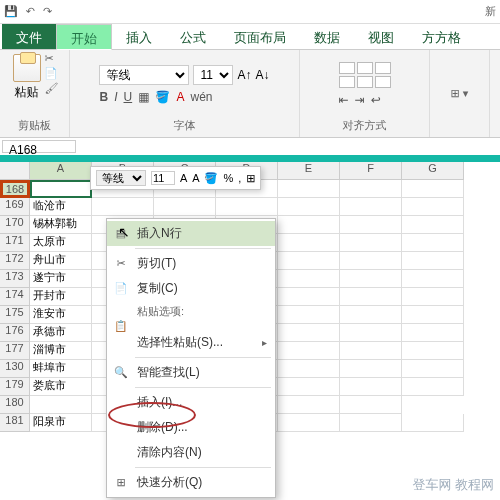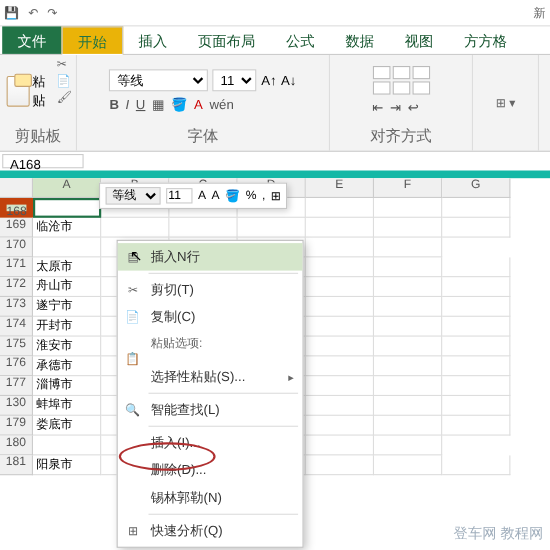--- a/index.html
+++ b/index.html
@@ -2,47 +2,47 @@
 <html><head>
 <meta charset="utf-8">
 <style>
 *{box-sizing:border-box;margin:0;padding:0;font-family:"Microsoft YaHei",sans-serif}
 body{width:500px;height:500px;background:#fff;overflow:hidden;font-size:12px;position:relative}
 .qat{height:24px;background:#fff;border-bottom:1px solid #ddd;display:flex;align-items:center;padding:0 4px;gap:8px}
 .qat span{color:#666;font-size:11px}
 .ribbon-tabs{height:26px;display:flex;border-bottom:1px solid #ccc;padding-left:2px}
 .tab{padding:5px 14px;font-size:13px;color:#14532d;cursor:pointer}
 .tab.file{background:#217346;color:#fff}
-.tab.active{background:#eab308;border:1px solid #ccc;border-bottom:1px solid #fff;color:#217346;margin-bottom:-1px}
+.tab.active{background:#86efac;border:1px solid #ccc;border-bottom:1px solid #fff;color:#217346;margin-bottom:-1px}
 .ribbon{height:88px;background:#f3f3f3;border-bottom:1px solid #ccc;display:flex}
 .group{border-right:1px solid #ddd;padding:2px 6px;display:flex;flex-direction:column;align-items:center;justify-content:space-between}
-.group-label{font-size:14px;color:#666;padding:2px 0}
+.group-label{font-size:11px;color:#666;padding:2px 0}
 .group-content{flex:1;display:flex;flex-direction:column;justify-content:center;gap:2px}
-.paste-btn{display:flex;align-items:center;gap:2px;padding:2px}
+.paste-btn{display:flex;flex-direction:column;align-items:center;gap:2px;padding:2px}
 .paste-icon{width:28px;height:28px;background:linear-gradient(#fff,#eee);border:1px solid #c7a36f;border-radius:2px;position:relative}
 .paste-icon::after{content:"";position:absolute;width:14px;height:10px;background:#ffe8a0;border:1px solid #c7a36f;top:-3px;left:6px;border-radius:2px}
 .clip-icons{display:flex;flex-direction:column;gap:2px;font-size:11px;color:#666}
 .font-sel{display:flex;gap:4px;align-items:center}
 .font-sel select,.font-sel input{border:1px solid #ccc;font-size:12px;padding:1px 2px;background:#fff}
 .btnrow{display:flex;gap:6px;margin-top:3px;color:#555;font-size:12px}
 .btnrow span{cursor:pointer}
 .align-box{display:grid;grid-template-columns:repeat(3,16px);gap:2px}
 .align-box span{border:1px solid #bbb;height:12px;background:#fff}
 .formula-bar{height:24px;display:flex;border-bottom:7px solid #14b8a6}
 .namebox{width:74px;border:1px solid #ccc;padding:2px 6px;margin:2px;background:#fff}
 .mini-toolbar{position:absolute;left:90px;top:166px;background:#fff;border:1px solid #c6c6c6;box-shadow:2px 2px 6px rgba(0,0,0,0.2);padding:3px 5px;display:flex;gap:5px;align-items:center;font-size:11px;z-index:20}
 .mini-toolbar select,.mini-toolbar input{border:1px solid #ccc;font-size:11px;padding:0 1px}
 .grid{display:flex;height:320px;position:relative}
 .colhdrs{display:flex}
 .hdr{background:#f0f0f0;border:1px solid #ccc;border-top:none;border-left:none;text-align:center;font-size:11px;color:#555}
 .colhdr{width:62px;height:18px}
 .colhdr.first{width:30px}
 .colhdr.sel{background:#d3e5c8}
 .rowhdr{width:30px;height:18px}
-.rowhdr.sel{border:6px solid #c2410c;background:#d3e5c8}
+.rowhdr.sel{border:3px solid #c2410c;background:#d3e5c8}
 .row{display:flex}
 .cell{width:62px;height:18px;border:1px solid #ddd;border-top:none;border-left:none;padding:0 3px;font-size:11px;overflow:hidden;white-space:nowrap}
 .sel-cell{position:absolute;left:30px;top:18px;width:62px;height:18px;border:2px solid #217346;pointer-events:none;z-index:5}
 .context-menu{position:absolute;left:106px;top:218px;width:170px;background:#fff;border:1px solid #bebebe;box-shadow:3px 3px 8px rgba(0,0,0,0.25);z-index:30;padding:2px 0}
 .menu-item{display:flex;align-items:center;padding:4px 8px 4px 30px;font-size:12px;color:#333;position:relative;cursor:pointer}
 .menu-item.highlighted{background:#d5e6cb}
 .menu-icon{position:absolute;left:6px;width:16px;text-align:center;color:#666;font-size:11px}
 .menu-sep{height:1px;background:#ddd;margin:2px 4px 2px 28px}
 .menu-header{padding:3px 8px 3px 30px;font-size:11px;color:#666}
 .menu-sub::after{content:"▸";position:absolute;right:8px;color:#666;font-size:10px}
@@ -58,22 +58,22 @@
   <span>↶</span>
   <span>↷</span>
   <span style="flex:1"></span>
   <span>新</span>
 </div>
 
 <div class="ribbon-tabs">
   <div class="tab file">文件</div>
   <div class="tab active">开始</div>
   <div class="tab">插入</div>
+  <div class="tab">公式</div>
   <div class="tab">页面布局</div>
-  <div class="tab">公式</div>
   <div class="tab">数据</div>
   <div class="tab">视图</div>
   <div class="tab">方方格</div>
 </div>
 
 <div class="ribbon">
   <div class="group" style="width:70px">
     <div class="group-content" style="flex-direction:row;gap:2px">
       <div class="paste-btn">
         <div class="paste-icon"></div>
@@ -175,20 +175,21 @@
           <div class="cell">临沧市</div>
           <div class="cell"></div>
           <div class="cell"></div>
           <div class="cell"></div>
           <div class="cell"></div>
           <div class="cell"></div>
           <div class="cell"></div>
         </div>
         <div class="row">
           <div class="hdr rowhdr">170</div>
+          <div class="cell">锡林郭勒</div>
           <div class="cell"></div>
           <div class="cell"></div>
           <div class="cell"></div>
           <div class="cell"></div>
           <div class="cell"></div>
           <div class="cell"></div>
         </div>
         <div class="row">
           <div class="hdr rowhdr">171</div>
           <div class="cell">太原市</div>
@@ -330,21 +331,21 @@
       <span>智能查找(L)</span>
     </div>
   <div class="menu-sep"></div>
   <div class="menu-item">
       <span>插入(I)...</span>
     </div>
   <div class="menu-item">
       <span>删除(D)...</span>
     </div>
   <div class="menu-item">
-      <span>锡林郭勒(N)</span>
+      <span>清除内容(N)</span>
     </div>
   <div class="menu-sep"></div>
   <div class="menu-item">
       <span class="menu-icon">⊞</span>
       <span>快速分析(Q)</span>
     </div>
 </div>
 
 <div class="circle"></div>
 <div class="cursor">↖</div>

